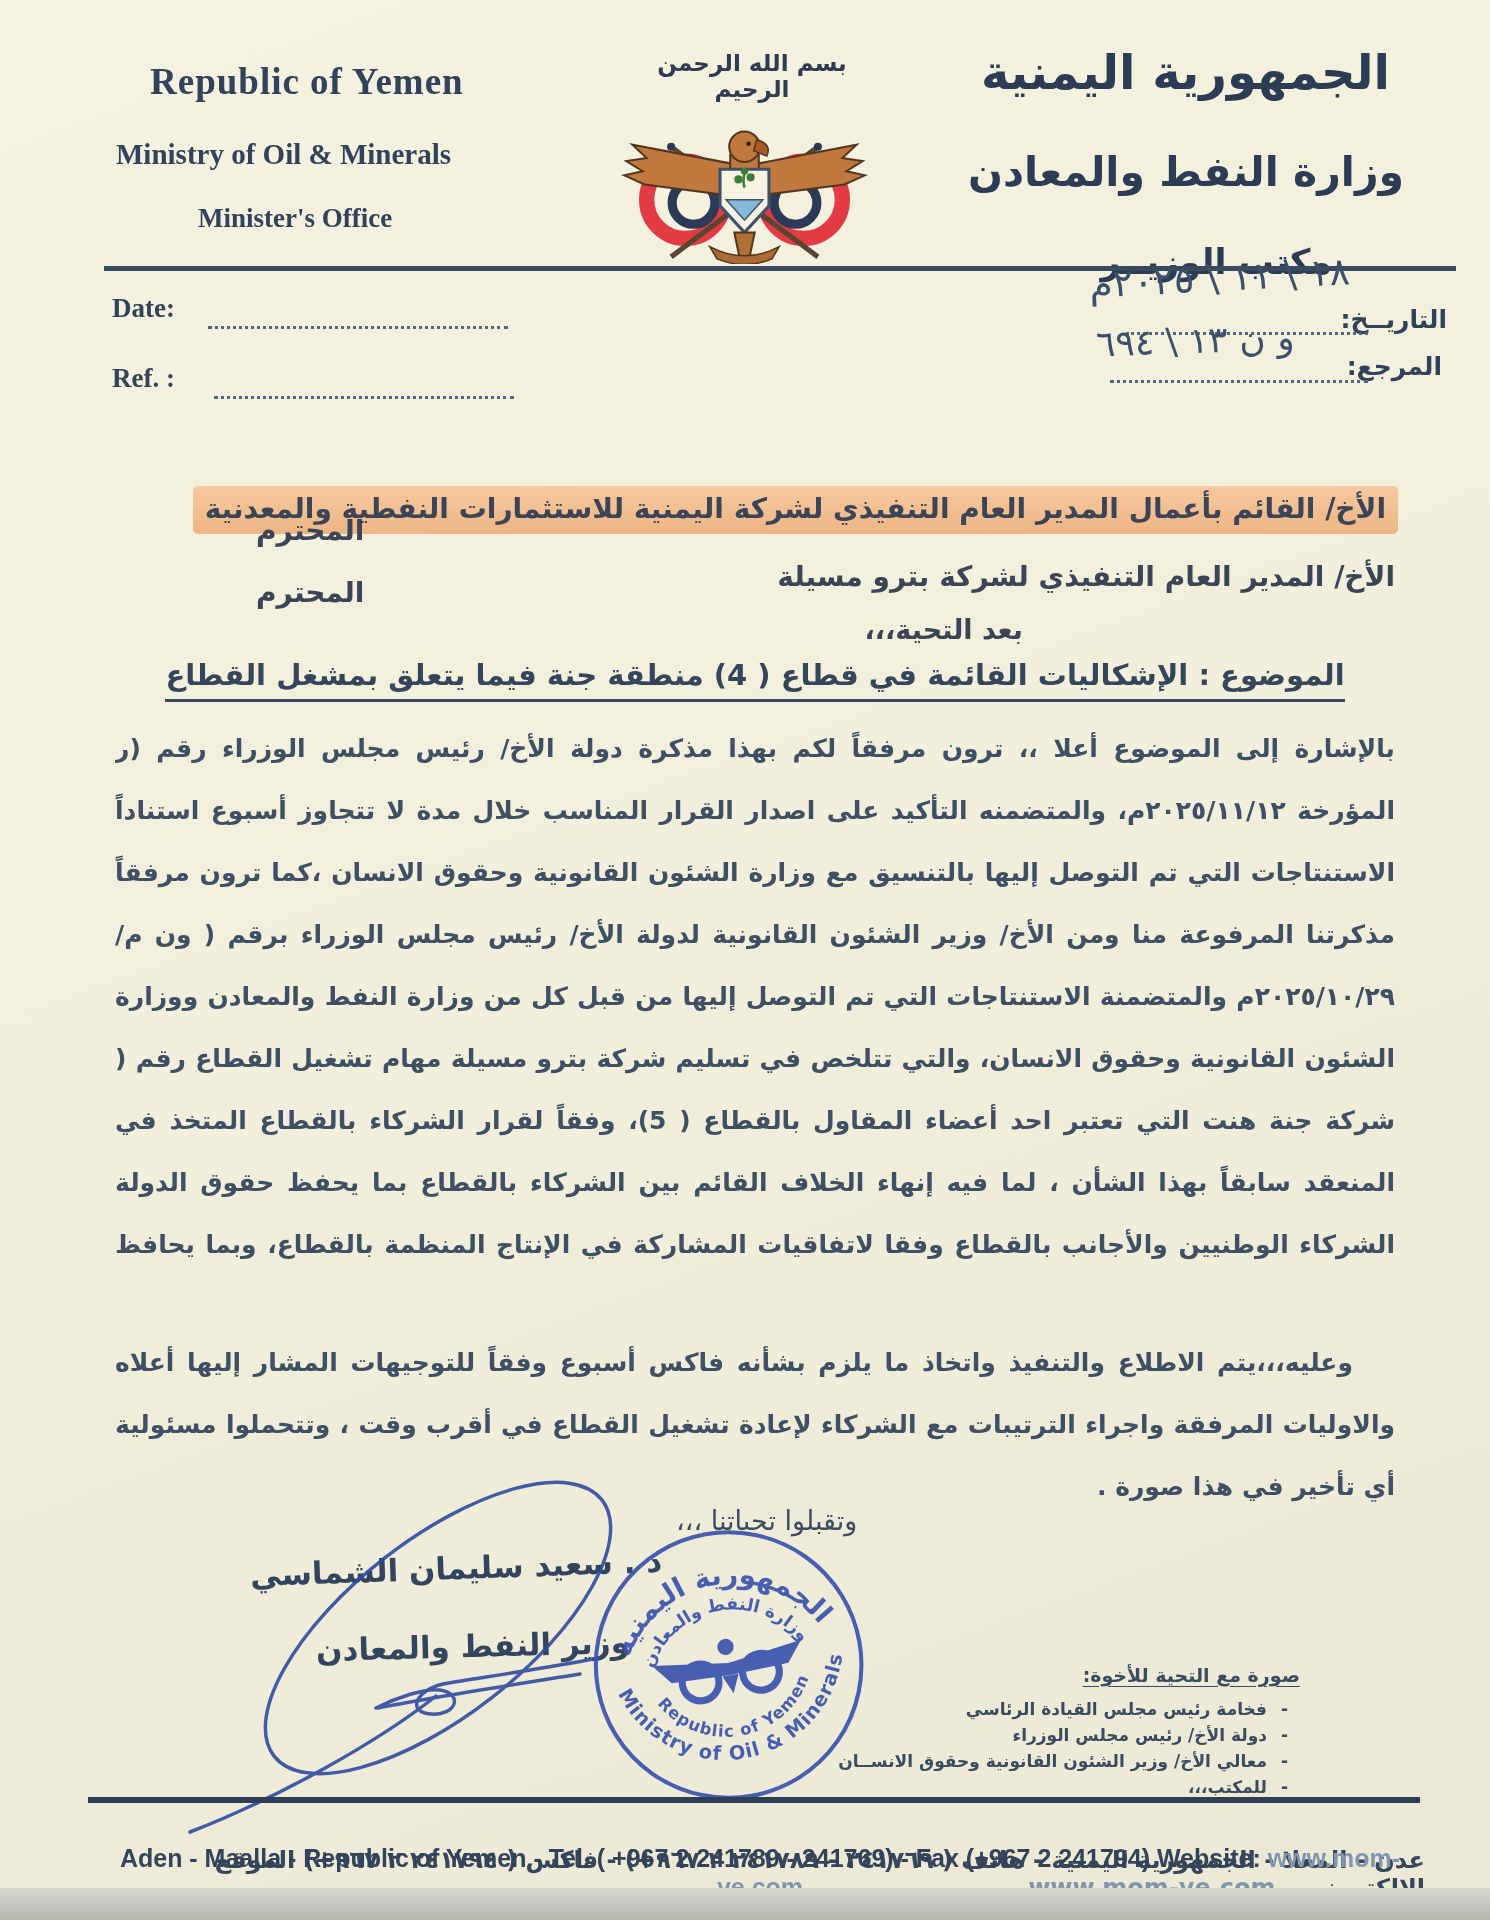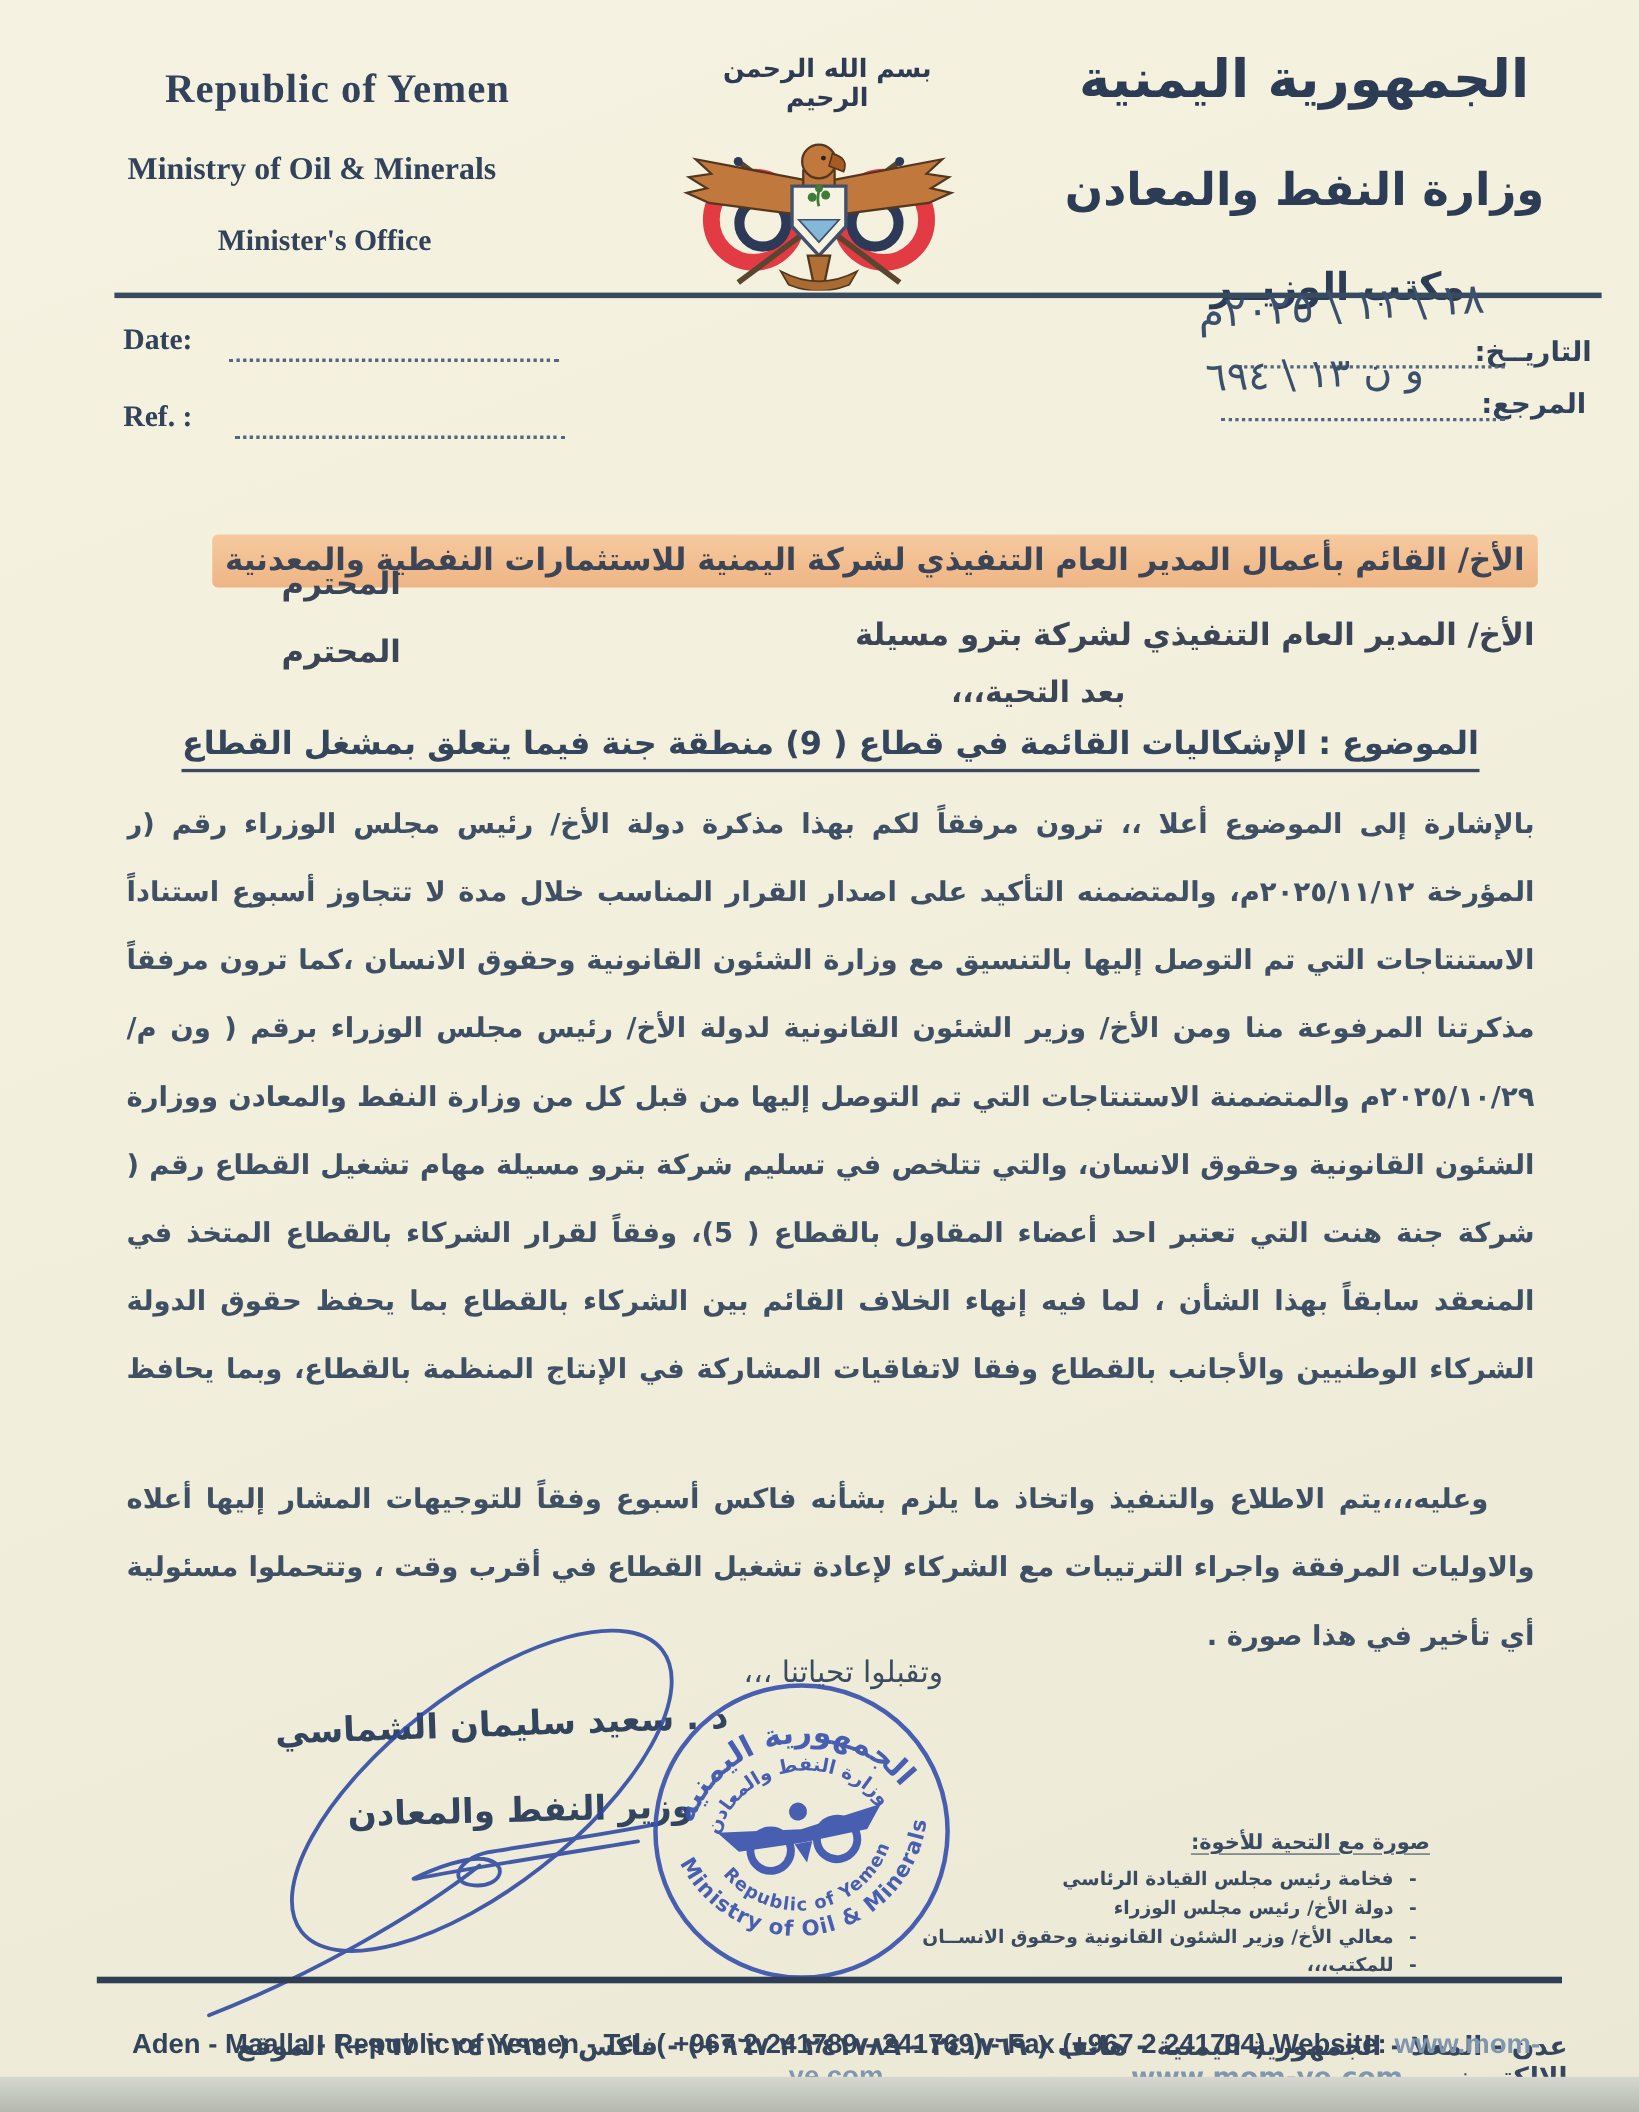--- a/index.html
+++ b/index.html
@@ -111,21 +111,21 @@
 
   <div class="abs rcpt ar" style="right:92px;top:492px;">
     <span class="hlt">الأخ/ القائم بأعمال المدير العام التنفيذي لشركة اليمنية للاستثمارات النفطية والمعدنية</span>
   </div>
   <div class="abs rcpt ar" style="left:256px;top:514px;">المحترم</div>
   <div class="abs rcpt ar" style="right:95px;top:560px;">الأخ/ المدير العام التنفيذي لشركة بترو مسيلة</div>
   <div class="abs rcpt ar" style="left:256px;top:576px;">المحترم</div>
   <div class="abs rcpt ar" style="right:467px;top:614px;font-size:27px;">بعد التحية،،،</div>
 
   <div class="abs subject">
-    <span>الموضوع : الإشكاليات القائمة في قطاع ( 9) منطقة جنة فيما يتعلق بمشغل القطاع</span>
+    <span>الموضوع : الإشكاليات القائمة في قطاع ( 4) منطقة جنة فيما يتعلق بمشغل القطاع</span>
   </div>
 
   <div class="abs bodyblock" style="top:718px;">
     <div class="bline">بالإشارة إلى الموضوع  أعلا ،، ترون  مرفقاً  لكم بهذا  مذكرة دولة الأخ/ رئيس مجلس الوزراء رقم (ر و/1472)</div>
     <div class="bline">المؤرخة ٢٠٢٥/١١/١٢م، والمتضمنه التأكيد على اصدار القرار المناسب خلال مدة لا تتجاوز أسبوع استناداً إلى</div>
     <div class="bline">الاستنتاجات التي تم التوصل إليها بالتنسيق مع وزارة الشئون القانونية وحقوق الانسان ،كما  ترون مرفقاً بهذا</div>
     <div class="bline">مذكرتنا المرفوعة منا ومن الأخ/ وزير الشئون القانونية لدولة الأخ/ رئيس مجلس الوزراء برقم ( ون م/٤٥٨)بتاريخ</div>
     <div class="bline">٢٠٢٥/١٠/٢٩م والمتضمنة الاستنتاجات التي تم التوصل إليها من قبل  كل  من  وزارة  النفط والمعادن ووزارة</div>
     <div class="bline">الشئون القانونية وحقوق الانسان، والتي تتلخص في تسليم شركة  بترو مسيلة مهام تشغيل القطاع  رقم ( 5) إلى</div>
     <div class="bline">شركة جنة هنت  التي  تعتبر احد أعضاء المقاول  بالقطاع ( 5)، وفقاً لقرار الشركاء بالقطاع المتخذ في اجتماعهم</div>

